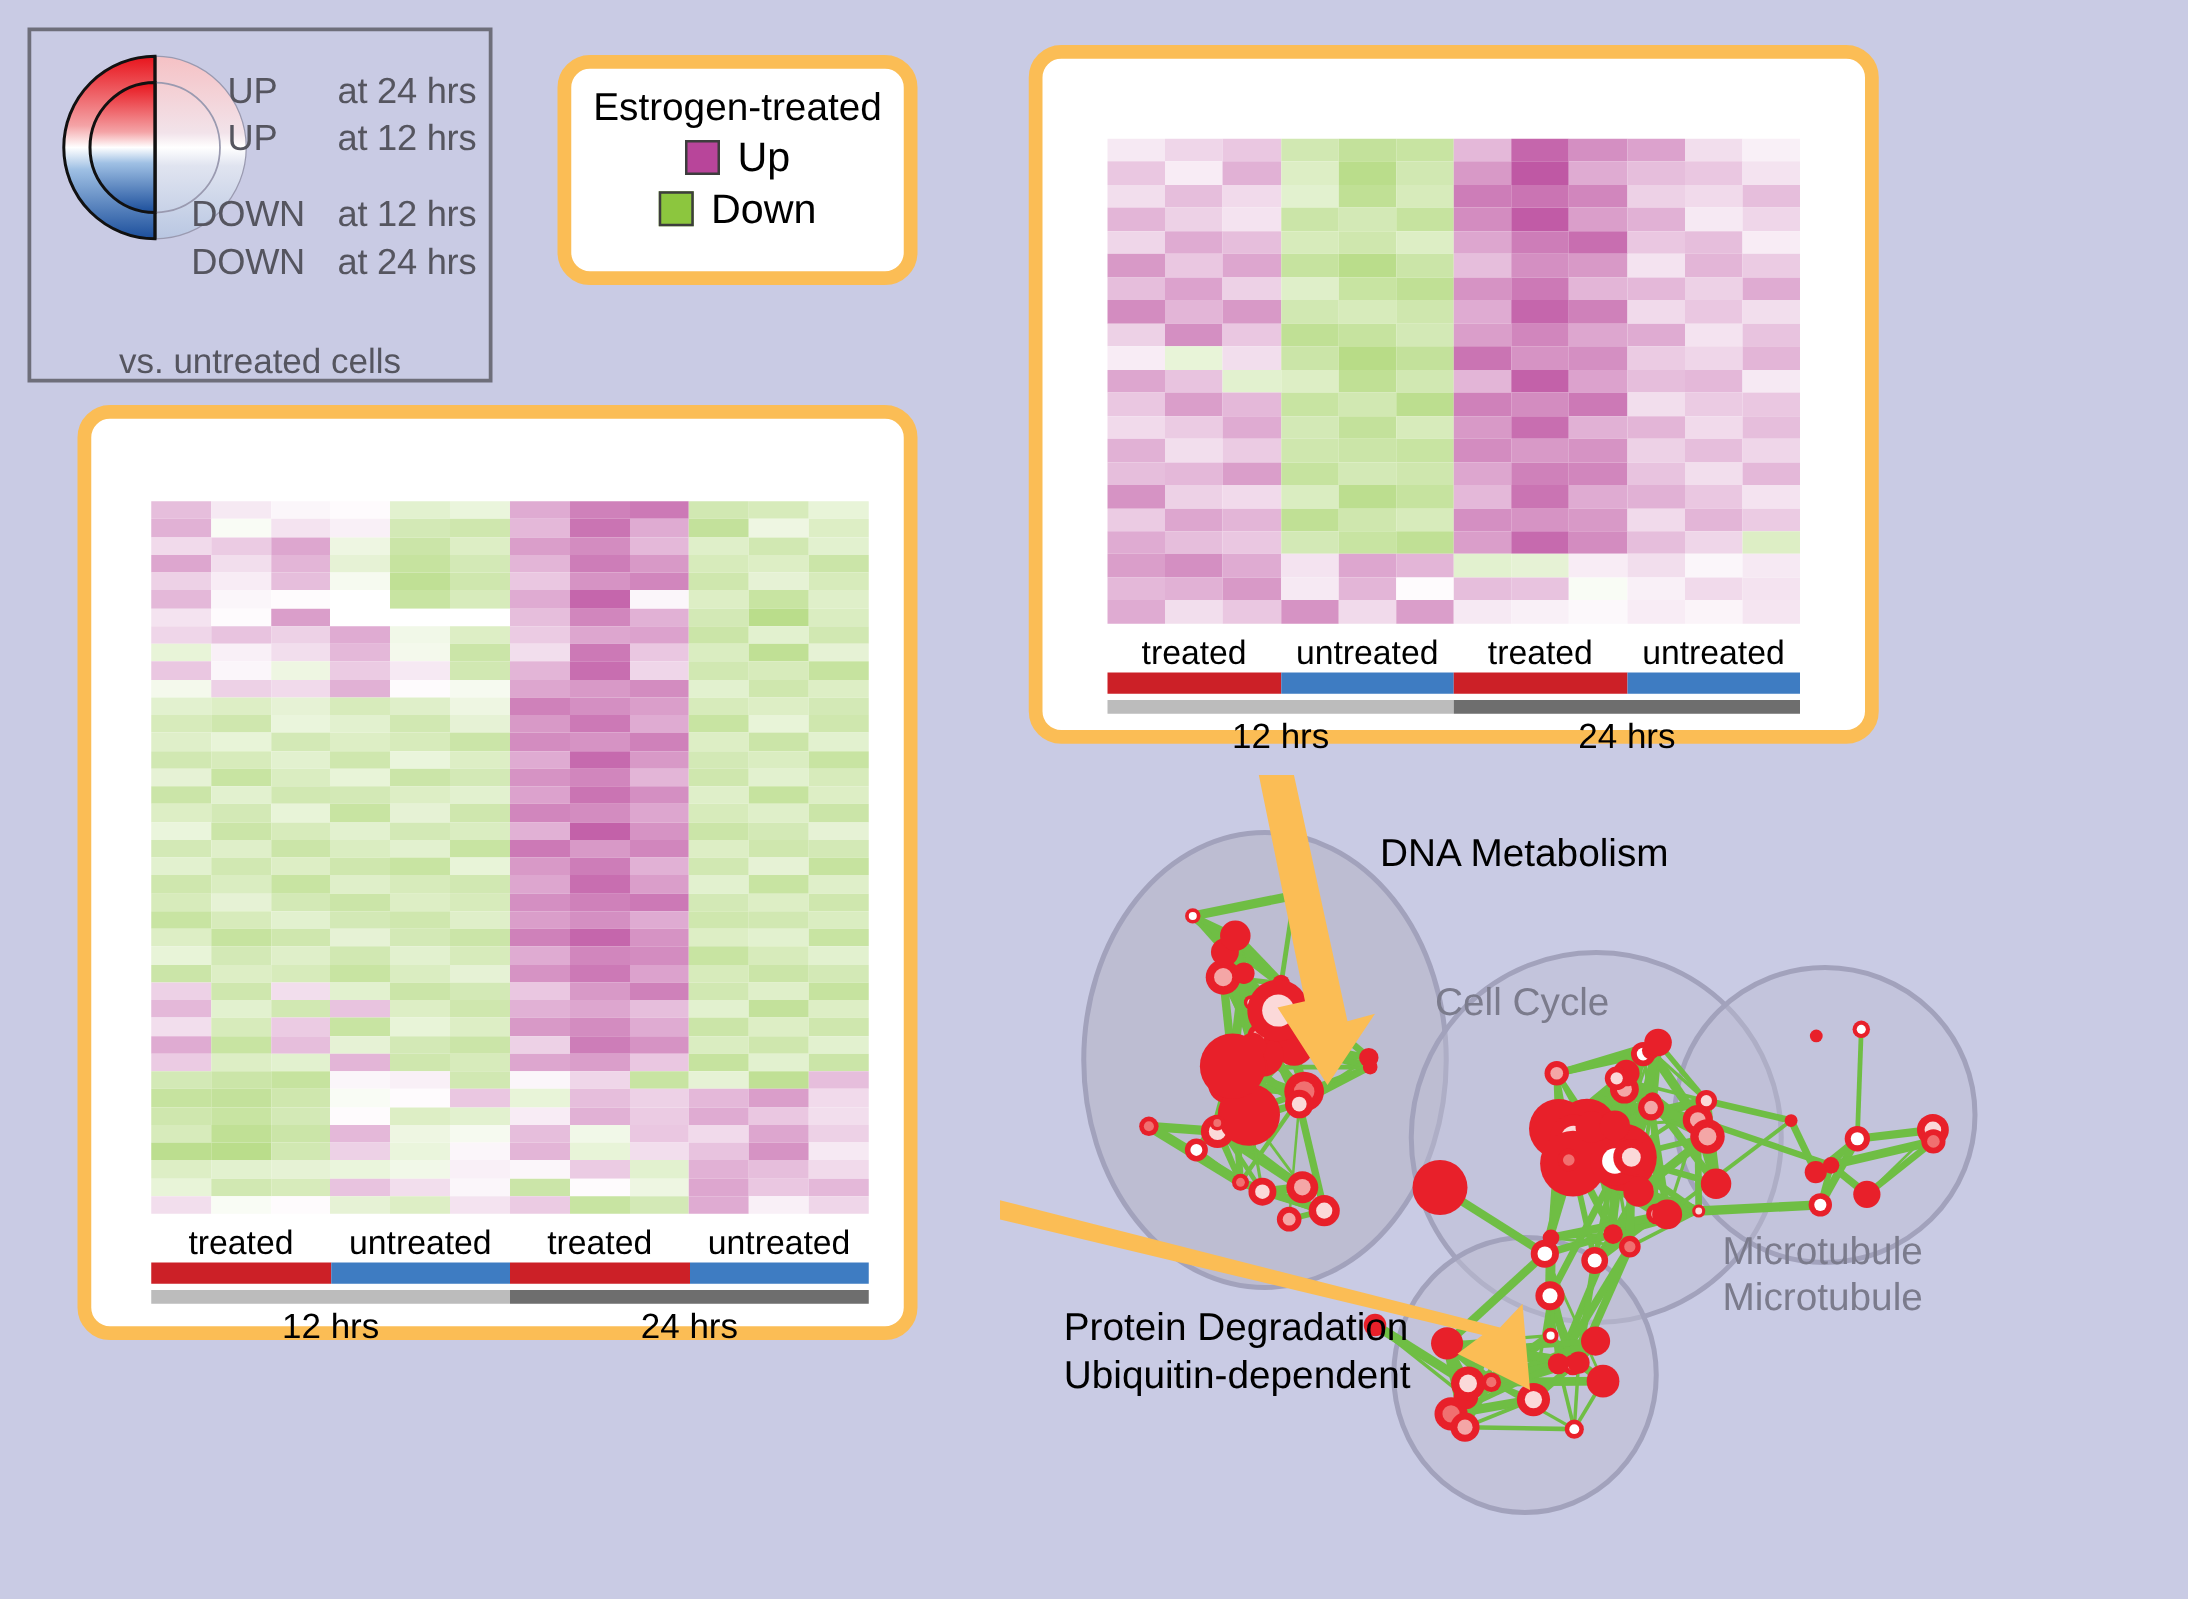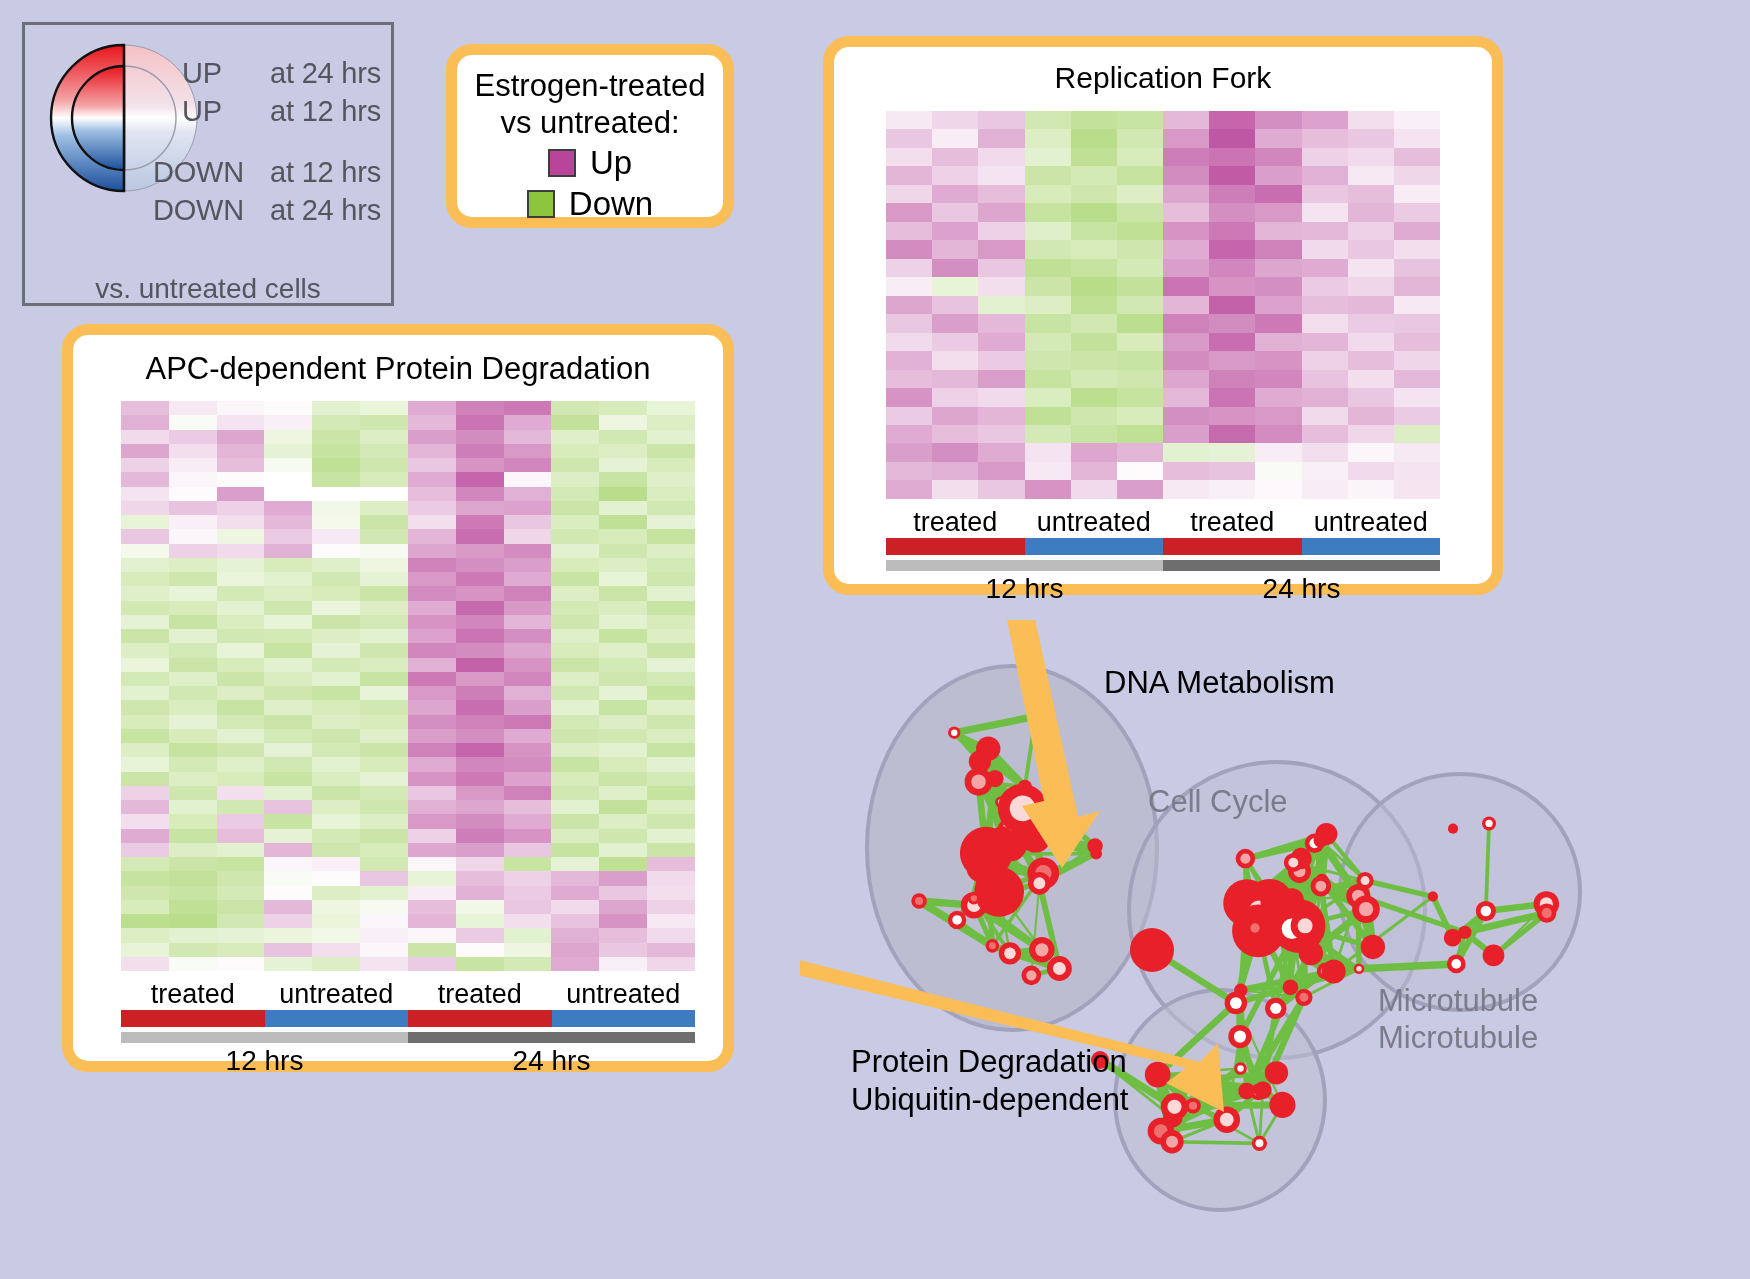--- a/index.html
+++ b/index.html
@@ -98,33 +98,31 @@
   <span class="ck-txt" style="left:245px;top:70px;">at 12 hrs</span>
   <span class="ck-txt" style="left:128px;top:131px;">DOWN</span>
   <span class="ck-txt" style="left:245px;top:131px;">at 12 hrs</span>
   <span class="ck-txt" style="left:128px;top:169px;">DOWN</span>
   <span class="ck-txt" style="left:245px;top:169px;">at 24 hrs</span>
   <span class="ck-foot" style="top:248px;">vs. untreated cells</span>
 </div>
 
 <div class="panel" id="legendbox">
   <div class="lg-line">Estrogen-treated</div>
-  <div class="lg-line" style="margin-top:0">vs untreated:</div>
   <div class="lg-row">
     <span class="lg-sw" id="sw-up" style="background: rgb(184, 69, 154);"></span>
     <span class="lg-lbl">Up</span>
   </div>
   <div class="lg-row">
     <span class="lg-sw" id="sw-down" style="background: rgb(140, 198, 62);"></span>
     <span class="lg-lbl">Down</span>
   </div>
 </div>
 
 <div class="panel" id="panel-rf">
-  <div class="ptitle">Replication Fork</div>
   <div class="hm" id="hm-rf" style="left:52px;top:64px;width:554px;height:388px;">
       <div class="hm-row">
         <div class="hm-cell" style="background: rgb(246, 233, 243);"></div>
         <div class="hm-cell" style="background: rgb(239, 214, 233);"></div>
         <div class="hm-cell" style="background: rgb(234, 199, 225);"></div>
         <div class="hm-cell" style="background: rgb(209, 232, 178);"></div>
         <div class="hm-cell" style="background: rgb(195, 225, 155);"></div>
         <div class="hm-cell" style="background: rgb(200, 228, 162);"></div>
         <div class="hm-cell" style="background: rgb(228, 184, 217);"></div>
         <div class="hm-cell" style="background: rgb(197, 102, 172);"></div>
@@ -432,21 +430,20 @@
         <div style="background: rgb(110, 110, 110);"></div>
       </div>
     <div class="hrs" id="hrs-rf">
         <span>12 hrs</span>
         <span>24 hrs</span>
       </div>
   </div>
 </div>
 
 <div class="panel" id="panel-apc">
-  <div class="ptitle">APC-dependent Protein Degradation</div>
   <div class="hm" id="hm-apc" style="left:48px;top:66px;width:574px;height:570px;">
       <div class="hm-row">
         <div class="hm-cell" style="background: rgb(230, 190, 220);"></div>
         <div class="hm-cell" style="background: rgb(246, 233, 243);"></div>
         <div class="hm-cell" style="background: rgb(251, 246, 250);"></div>
         <div class="hm-cell" style="background: rgb(254, 251, 253);"></div>
         <div class="hm-cell" style="background: rgb(226, 241, 207);"></div>
         <div class="hm-cell" style="background: rgb(234, 245, 220);"></div>
         <div class="hm-cell" style="background: rgb(223, 171, 210);"></div>
         <div class="hm-cell" style="background: rgb(207, 129, 186);"></div>

